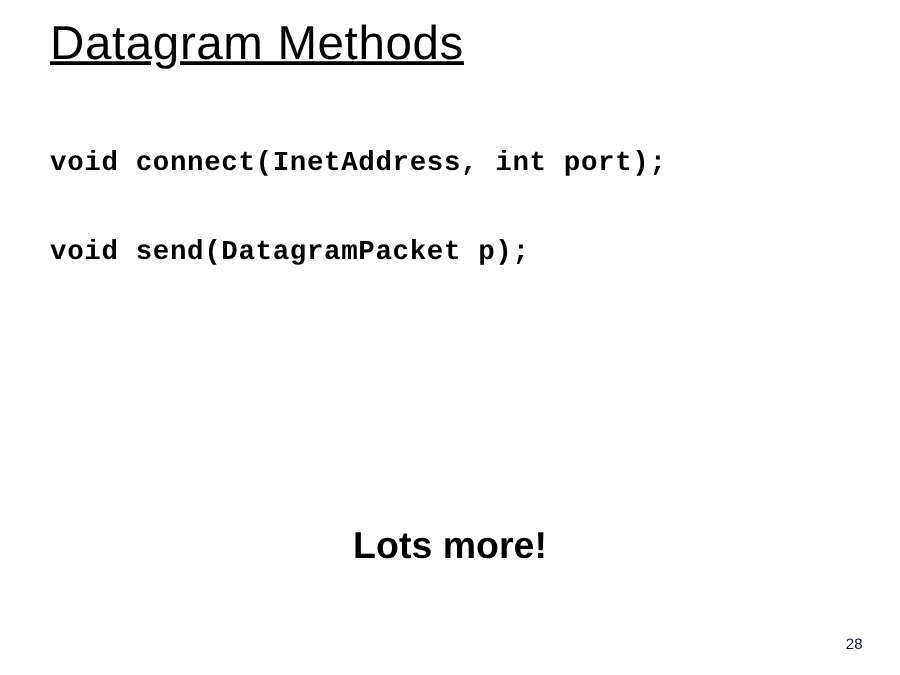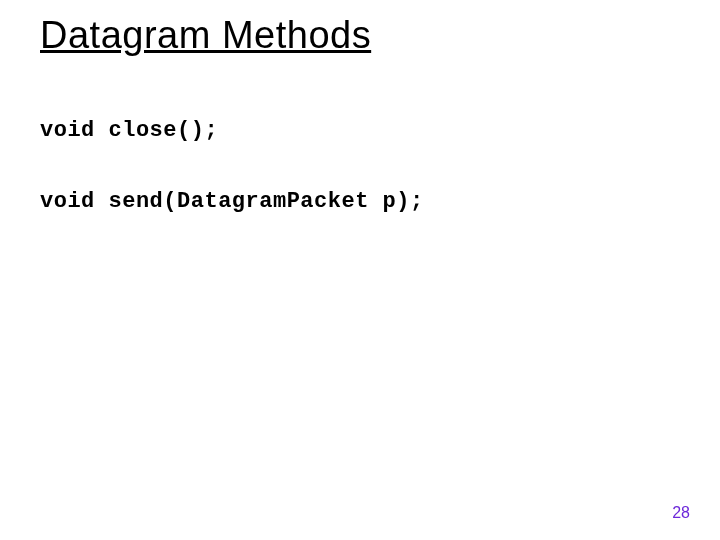--- a/index.html
+++ b/index.html
@@ -57,32 +57,33 @@
     bottom: 18px;
     font-family: Arial, Helvetica, sans-serif;
     font-size: 15px;
     color: #000000;
   }
   .page-number {
     position: absolute;
     right: 30px;
     bottom: 18px;
     font-family: Arial, Helvetica, sans-serif;
-    font-size: 16px;
-    color: #6d28d9;
+    font-size: 12px;
+    color: #0f172a;
   }
 </style>
 </head>
 <body>
 
 <div class="slide">
 
   <div class="title">Datagram Methods</div>
 
   <div class="methods">
-    <div class="method-line">void close();</div>
+    <div class="method-line">void connect(InetAddress, int port);</div>
     <div class="method-line">void send(DatagramPacket p);</div>
   </div>
 
+  <div class="lots-more">Lots more!</div>
 
   <div class="page-number">28</div>
 
 </div>
 
 </body></html>

